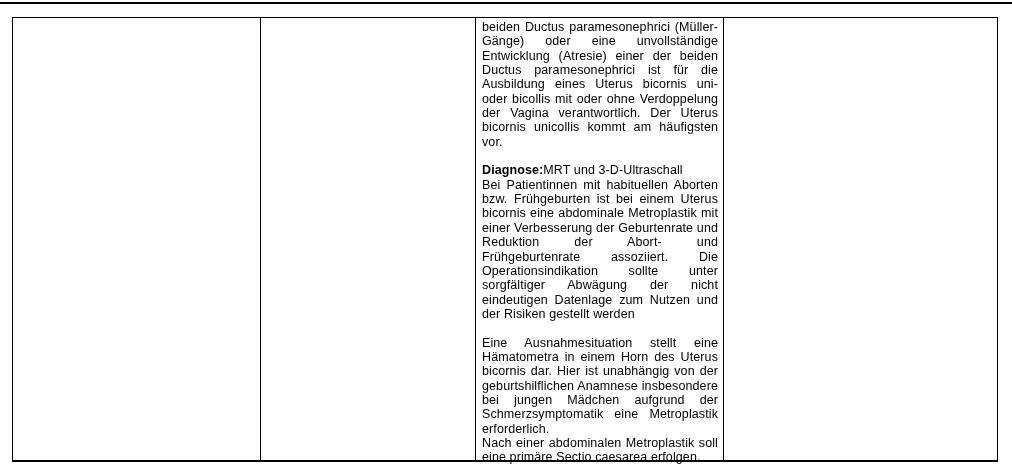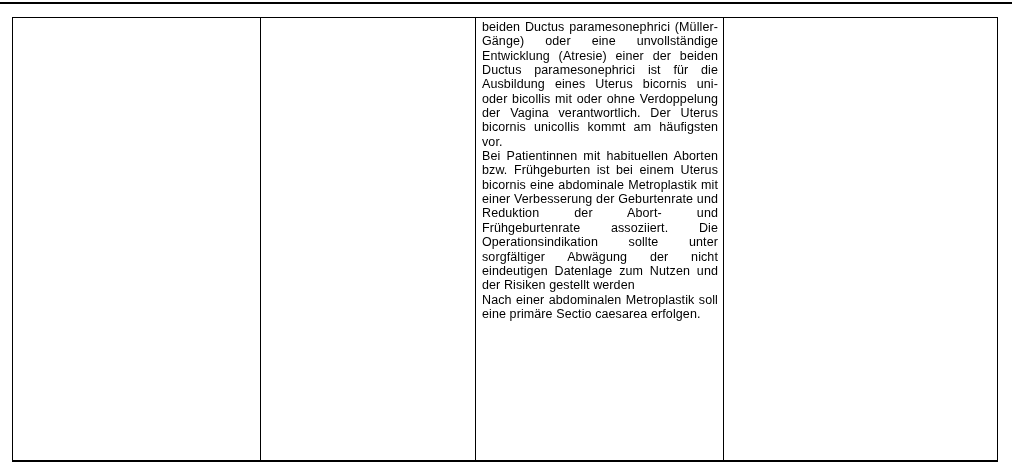--- a/index.html
+++ b/index.html
@@ -71,24 +71,26 @@
   <div class="doc-table">
 
     <div class="cell cell-1"></div>
 
     <div class="cell cell-2"></div>
 
     <div class="cell cell-3 cell-text">
 
       <p>beiden Ductus paramesonephrici (Müller-Gänge) oder eine unvollständige Entwicklung (Atresie) einer der beiden Ductus paramesonephrici ist für die Ausbildung eines Uterus bicornis uni- oder bicollis mit oder ohne Verdoppelung der Vagina verantwortlich. Der Uterus bicornis unicollis kommt am häufigsten vor.</p>
 
+      <p class="gap"><b>Diagnose:</b><span>MRT und 3-D-Ultraschall</span></p>
 
 
       <p>Bei Patientinnen mit habituellen Aborten bzw. Frühgeburten ist bei einem Uterus bicornis eine abdominale Metroplastik mit einer Verbesserung der Geburtenrate und Reduktion der Abort- und Frühgeburtenrate assoziiert. Die Operationsindikation sollte unter sorgfältiger Abwägung der nicht eindeutigen Datenlage zum Nutzen und der Risiken gestellt werden</p>
 
+      <p class="gap">Eine Ausnahmesituation stellt eine Hämatometra in einem Horn des Uterus bicornis dar. Hier ist unabhängig von der geburtshilflichen Anamnese insbesondere bei jungen Mädchen aufgrund der Schmerzsymptomatik eine Metroplastik erforderlich.</p>
 
       <p>Nach einer abdominalen Metroplastik soll eine primäre Sectio caesarea erfolgen.</p>
 
     </div>
 
     <div class="cell cell-4"></div>
 
   </div>
 
 </div>

